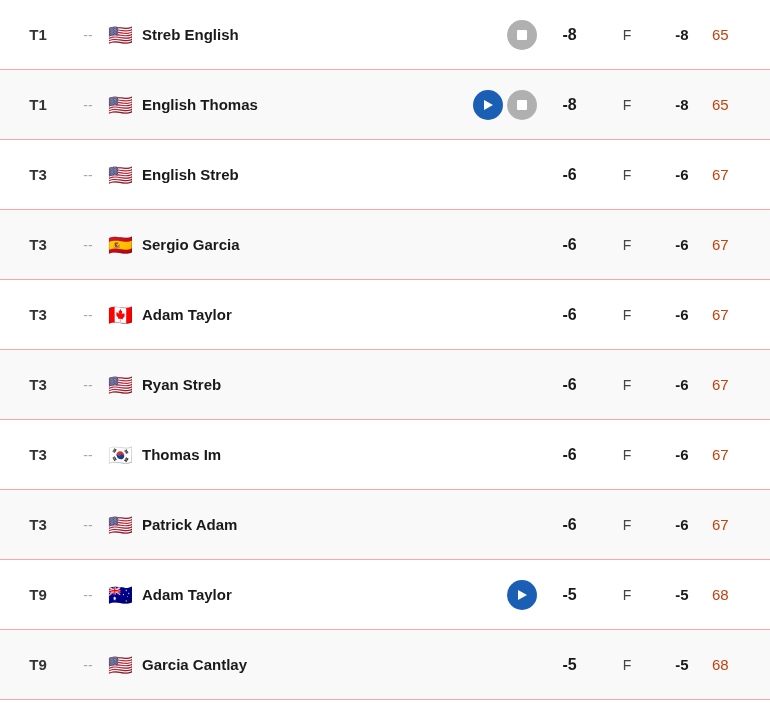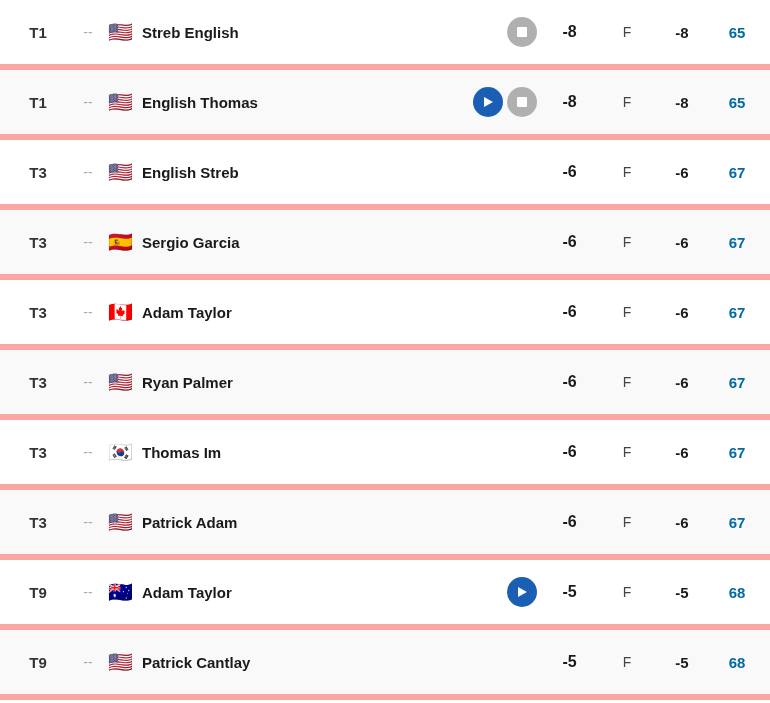--- a/index.html
+++ b/index.html
@@ -9,21 +9,21 @@
       font-size: 14px;
       color: #222;
     }
     .leaderboard {
       width: 770px;
       min-height: 703px;
     }
     .row {
       display: flex;
       align-items: center;
-      border-bottom: 6px solid #fca5a5;
+      border-bottom: 1px solid #fca5a5;
       min-height: 70px;
       padding: 10px 8px;
     }
     .row:nth-child(odd) {
       background: #fff;
     }
     .row:nth-child(even) {
       background: #f9f9f9;
     }
     .col-pos {
@@ -107,24 +107,24 @@
     .col-today {
       width: 60px;
       text-align: center;
       font-weight: 600;
       font-size: 15px;
       color: #1a1a1a;
       flex-shrink: 0;
     }
     .col-thru {
       width: 50px;
-      text-align: center;
-      font-size: 15px;
-      font-weight: 700;
-      color: #0369a1;
+      text-align: left;
+      font-size: 15px;
+      font-weight: 400;
+      color: #c2410c;
       flex-shrink: 0;
     }
   </style>
 </head>
 <body>
 
 <div class="leaderboard">
 <div class="row">
       <div class="col-pos">T1</div>
       <div class="col-move">--</div>
@@ -205,21 +205,21 @@
       <div class="col-score">-6</div>
       <div class="col-round">F</div>
       <div class="col-today">-6</div>
       <div class="col-thru">67</div>
     </div>
     <div class="row">
       <div class="col-pos">T3</div>
       <div class="col-move">--</div>
       <div class="col-player">
         <span class="flag">🇺🇸</span>
-        <span>Ryan Palmer</span>
+        <span>Ryan Streb</span>
       </div>
       <div class="col-icons"></div>
       <div class="col-score">-6</div>
       <div class="col-round">F</div>
       <div class="col-today">-6</div>
       <div class="col-thru">67</div>
     </div>
     <div class="row">
       <div class="col-pos">T3</div>
       <div class="col-move">--</div>
@@ -263,21 +263,21 @@
       <div class="col-score">-5</div>
       <div class="col-round">F</div>
       <div class="col-today">-5</div>
       <div class="col-thru">68</div>
     </div>
     <div class="row">
       <div class="col-pos">T9</div>
       <div class="col-move">--</div>
       <div class="col-player">
         <span class="flag">🇺🇸</span>
-        <span>Patrick Cantlay</span>
+        <span>Garcia Cantlay</span>
       </div>
       <div class="col-icons"></div>
       <div class="col-score">-5</div>
       <div class="col-round">F</div>
       <div class="col-today">-5</div>
       <div class="col-thru">68</div>
     </div>
   </div>
 
 </body></html>

